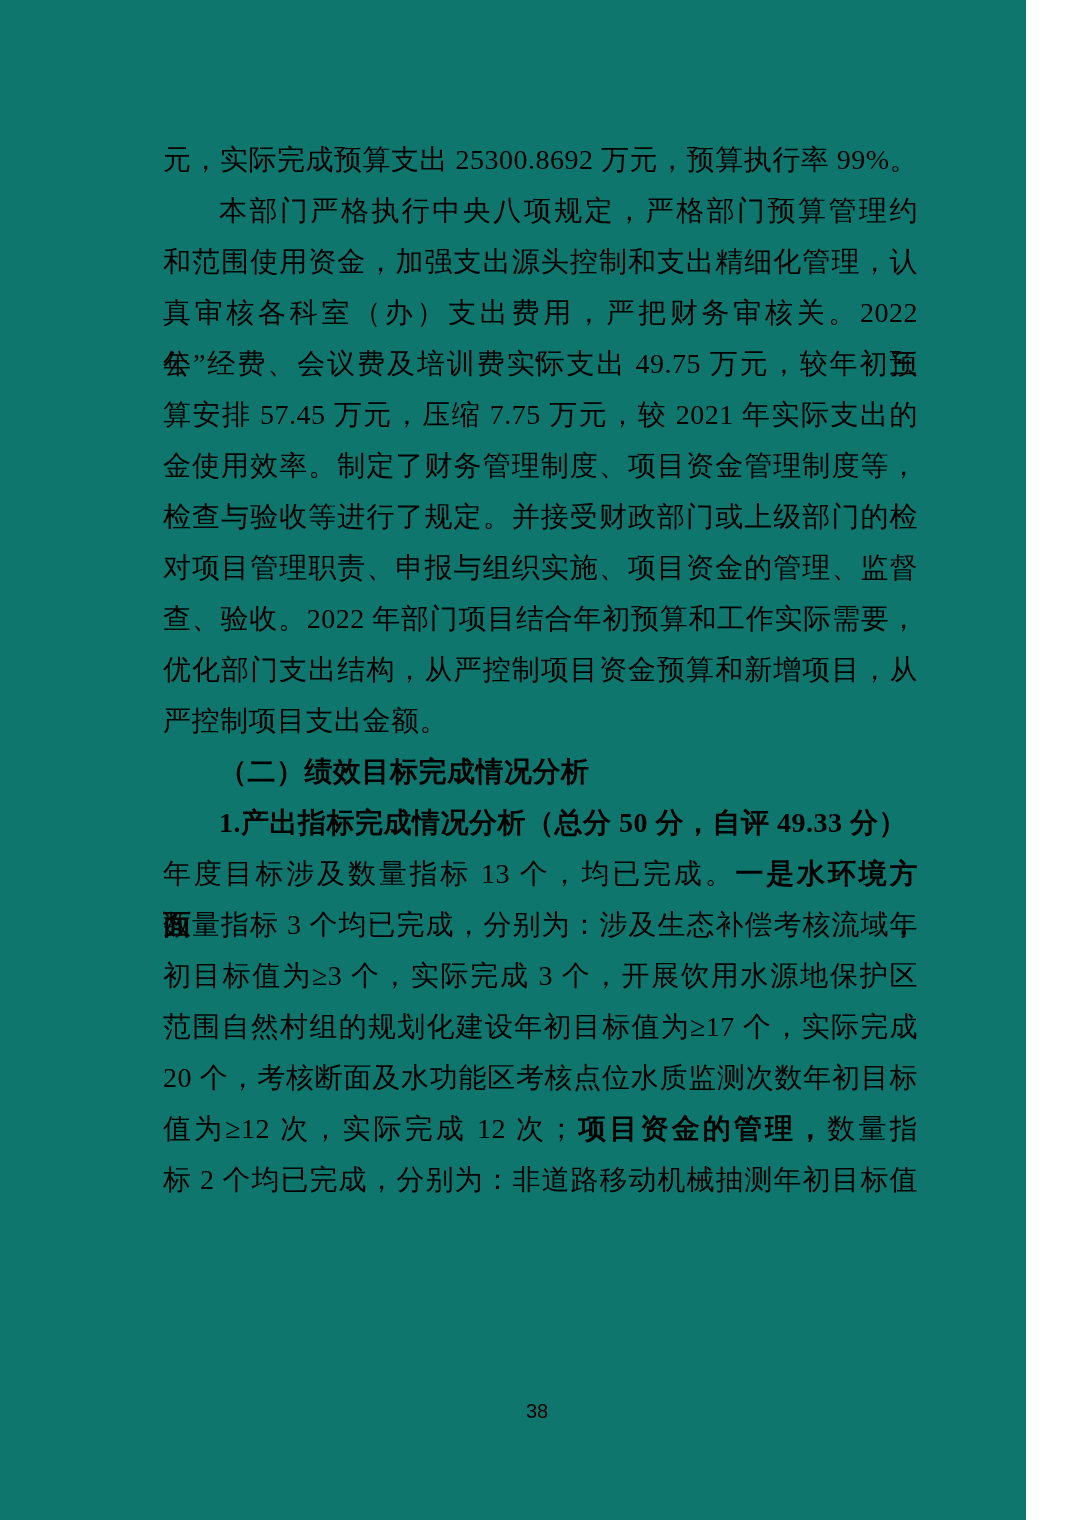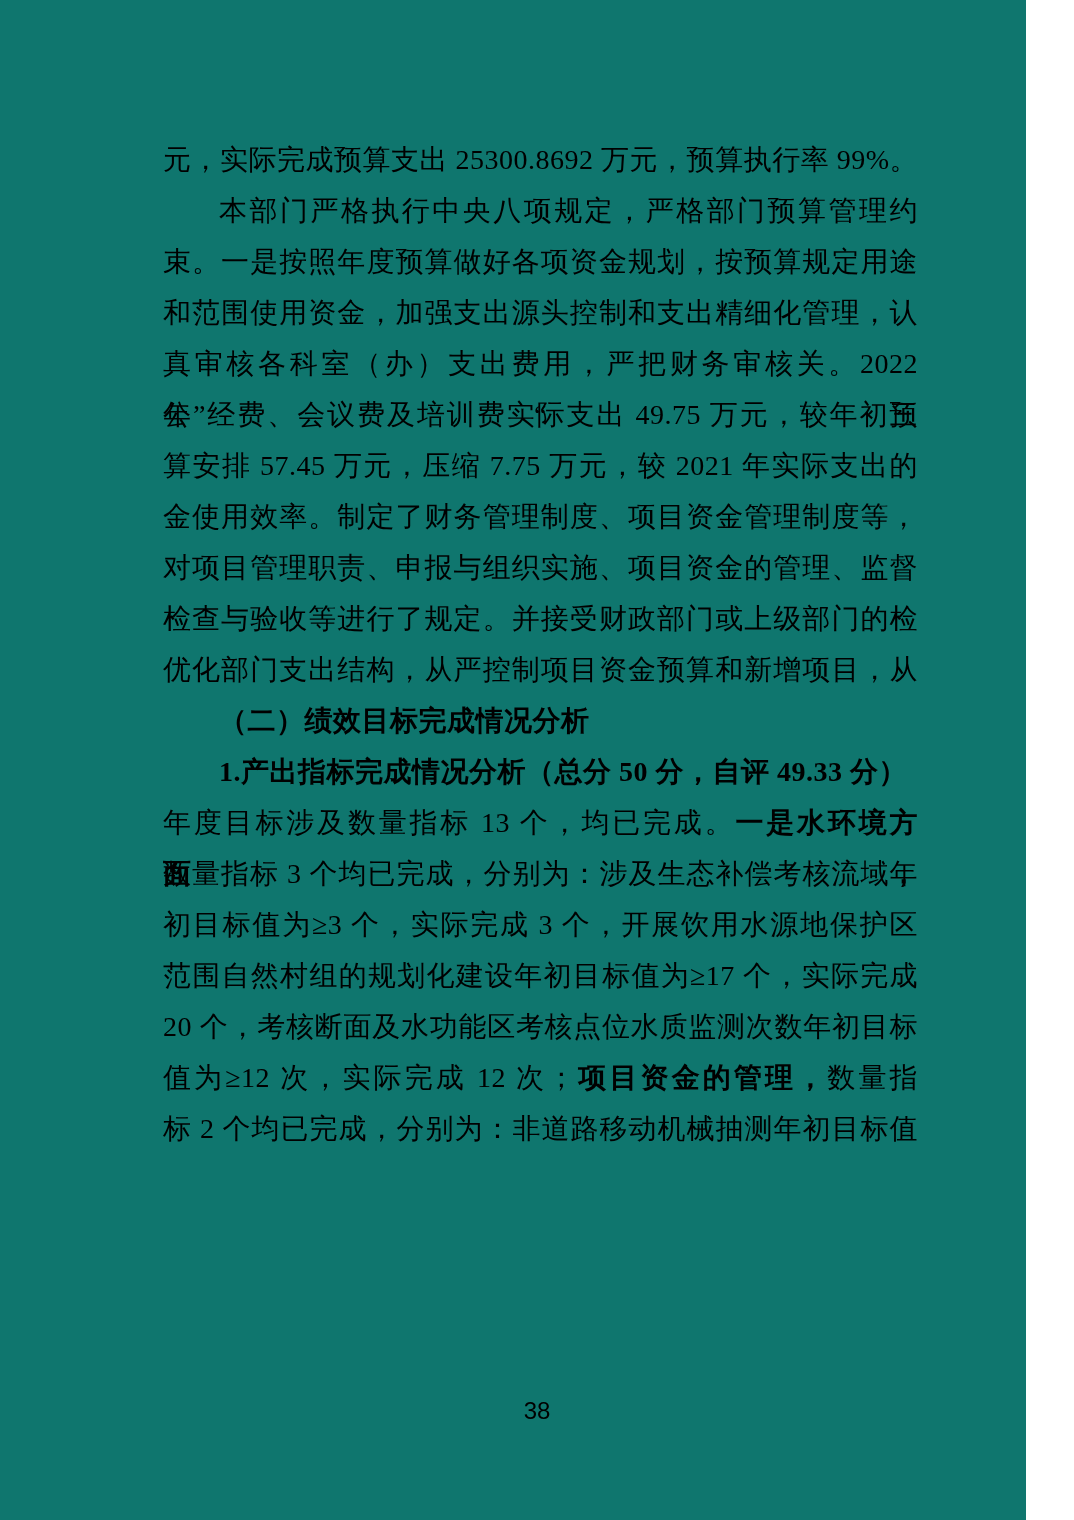--- a/index.html
+++ b/index.html
@@ -28,42 +28,43 @@
   }
   .line.fill { text-align-last: justify; }
   .line.indent { text-indent: 56px; }
   .bold { font-weight: bold; }
   .page-number {
     position: absolute;
     top: 1398px;
     left: 0;
     width: 1074px;
     text-align: center;
-    font-size: 24px;
+    font-size: 20px;
     line-height: 26px;
     font-family: "Liberation Sans", sans-serif;
     color: #000000;
   }
 </style>
 </head>
 <body>
 
 <div class="page">
   <div class="text-block">
     <div class="line fill"><span>元，实际完成预算支出 25300.8692 万元，预算执行率 99%。</span></div>
     <div class="line fill indent"><span>本部门严格执行中央八项规定，严格部门预算管理约</span></div>
-    <div class="line fill"><span>束。一是按照年度预算做好各项资金规划，按预算规定用途</span></div>
     <div class="line fill"><span>和范围使用资金，加强支出源头控制和支出精细化管理，认</span></div>
     <div class="line fill"><span>真审核各科室（办）支出费用，严把财务审核关。2022 年“三</span></div>
     <div class="line fill"><span>公”经费、会议费及培训费实际支出 49.75 万元，较年初预</span></div>
     <div class="line fill"><span>算安排 57.45 万元，压缩 7.75 万元，较 2021 年实际支出的</span></div>
     <div class="line fill"><span>金使用效率。制定了财务管理制度、项目资金管理制度等，</span></div>
+    <div class="line fill"><span>检查与验收等进行了规定。并接受财政部门或上级部门的检</span></div>
     <div class="line fill"><span>对项目管理职责、申报与组织实施、项目资金的管理、监督</span></div>
-    <div class="line fill"><span>检查与验收等进行了规定。并接受财政部门或上级部门的检</span></div>
+    <div class="line fill"><span>查、验收。2022 年部门项目结合年初预算和工作实际需要，</span></div>
     <div class="line fill"><span>优化部门支出结构，从严控制项目资金预算和新增项目，从</span></div>
+    <div class="line"><span>严控制项目支出金额。</span></div>
     <div class="line indent"><span class="bold">（二）绩效目标完成情况分析</span></div>
     <div class="line indent"><span class="bold">1.产出指标完成情况分析（总分 50 分，自评 49.33 分）</span></div>
     <div class="line fill"><span>年度目标涉及数量指标 13 个，均已完成。</span><span class="bold">一是水环境方面，</span></div>
     <div class="line fill"><span>数量指标 3 个均已完成，分别为：涉及生态补偿考核流域年</span></div>
     <div class="line fill"><span>初目标值为≥3 个，实际完成 3 个，开展饮用水源地保护区</span></div>
     <div class="line fill"><span>范围自然村组的规划化建设年初目标值为≥17 个，实际完成</span></div>
     <div class="line fill"><span>20 个，考核断面及水功能区考核点位水质监测次数年初目标</span></div>
     <div class="line fill"><span>值为≥12 次，实际完成 12 次；</span><span class="bold">项目资金的管理，</span><span>数量指</span></div>
     <div class="line fill"><span>标 2 个均已完成，分别为：非道路移动机械抽测年初目标值</span></div>
   </div>

